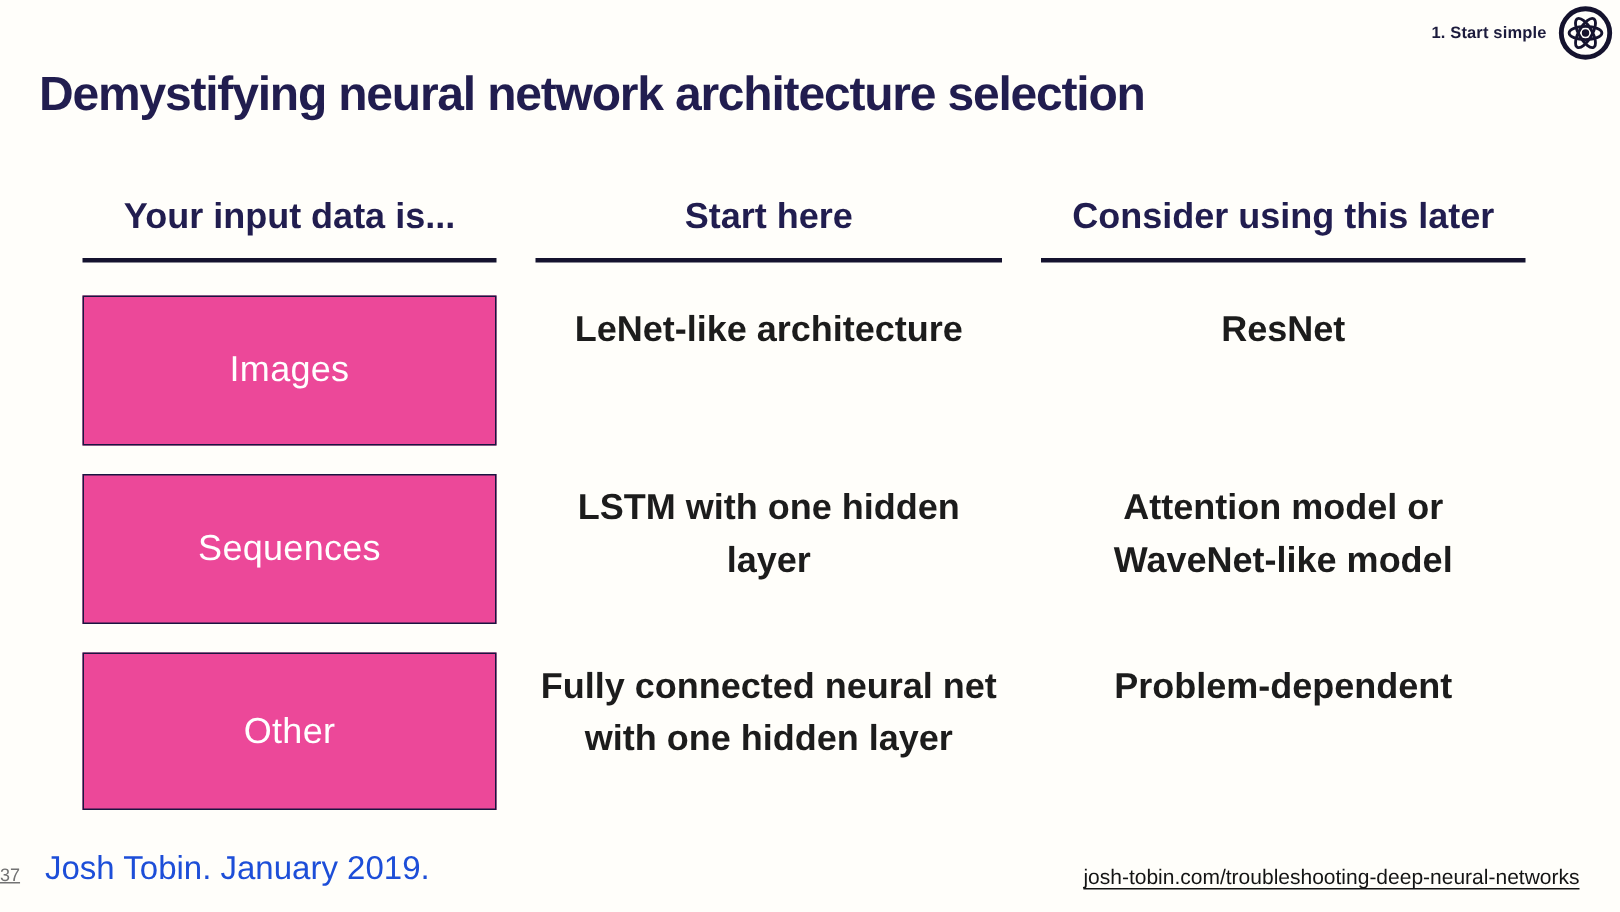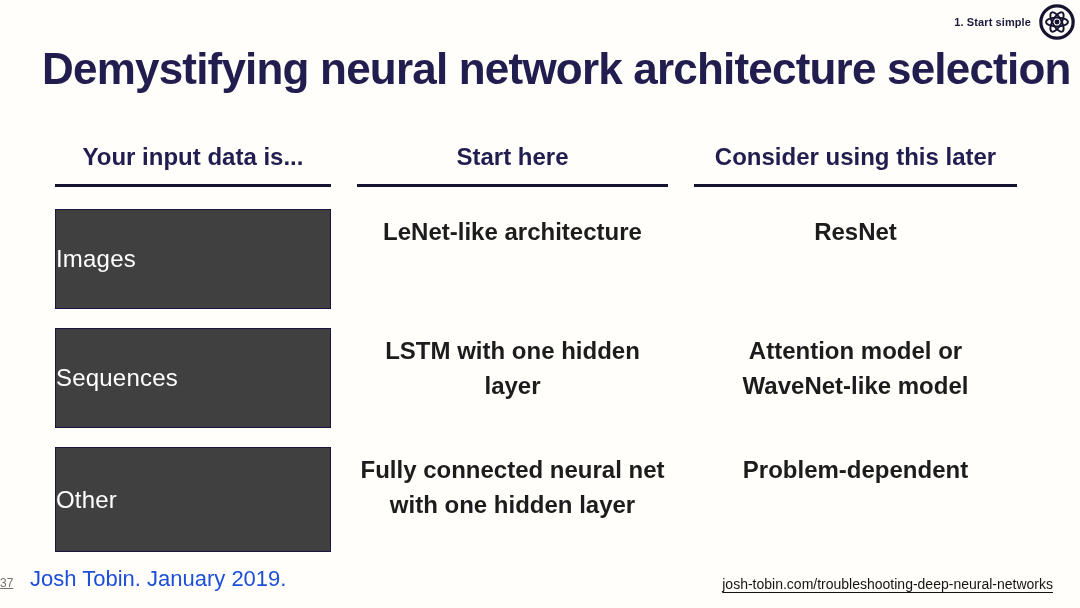--- a/index.html
+++ b/index.html
@@ -29,54 +29,54 @@
     letter-spacing: 0.1px;
   }
   .corner-icon { width: 38px; height: 38px; display: block; }
 
   
   .slide-title {
     position: absolute;
     left: 26px;
     top: 44px;
     width: 1034px;
-    font-size: 44px;
+    font-size: 32px;
     font-weight: bold;
     letter-spacing: -0.8px;
     color: #211d4f;
     white-space: nowrap;
-    margin-left: 16px;
   }
 
   
   .nn-table {
     position: absolute;
     left: 55px;
-    top: 140px;
+    top: 128px;
     width: 962px;
     display: grid;
     grid-template-columns: 276px 311px 323px;
     grid-template-rows: 50px 100px 100px 105px;
     column-gap: 26px;
     row-gap: 19px;
   }
   .col-header {
     font-size: 24px;
     font-weight: bold;
     color: #211d4f;
     text-align: center;
     padding-top: 3px;
     border-bottom: 3px solid #15132e;
     height: 47px;
   }
   .input-box {
-    background: #404040;
+    background: #ec4899;
     border: 1px solid #191540;
     display: flex;
     align-items: center;
+    justify-content: center;
   }
   .input-box .box-label {
     color: #ffffff;
     font-size: 24px;
     letter-spacing: 0.2px;
   }
   .cell-text {
     font-size: 24px;
     line-height: 35px;
     color: #1c1c1c;

